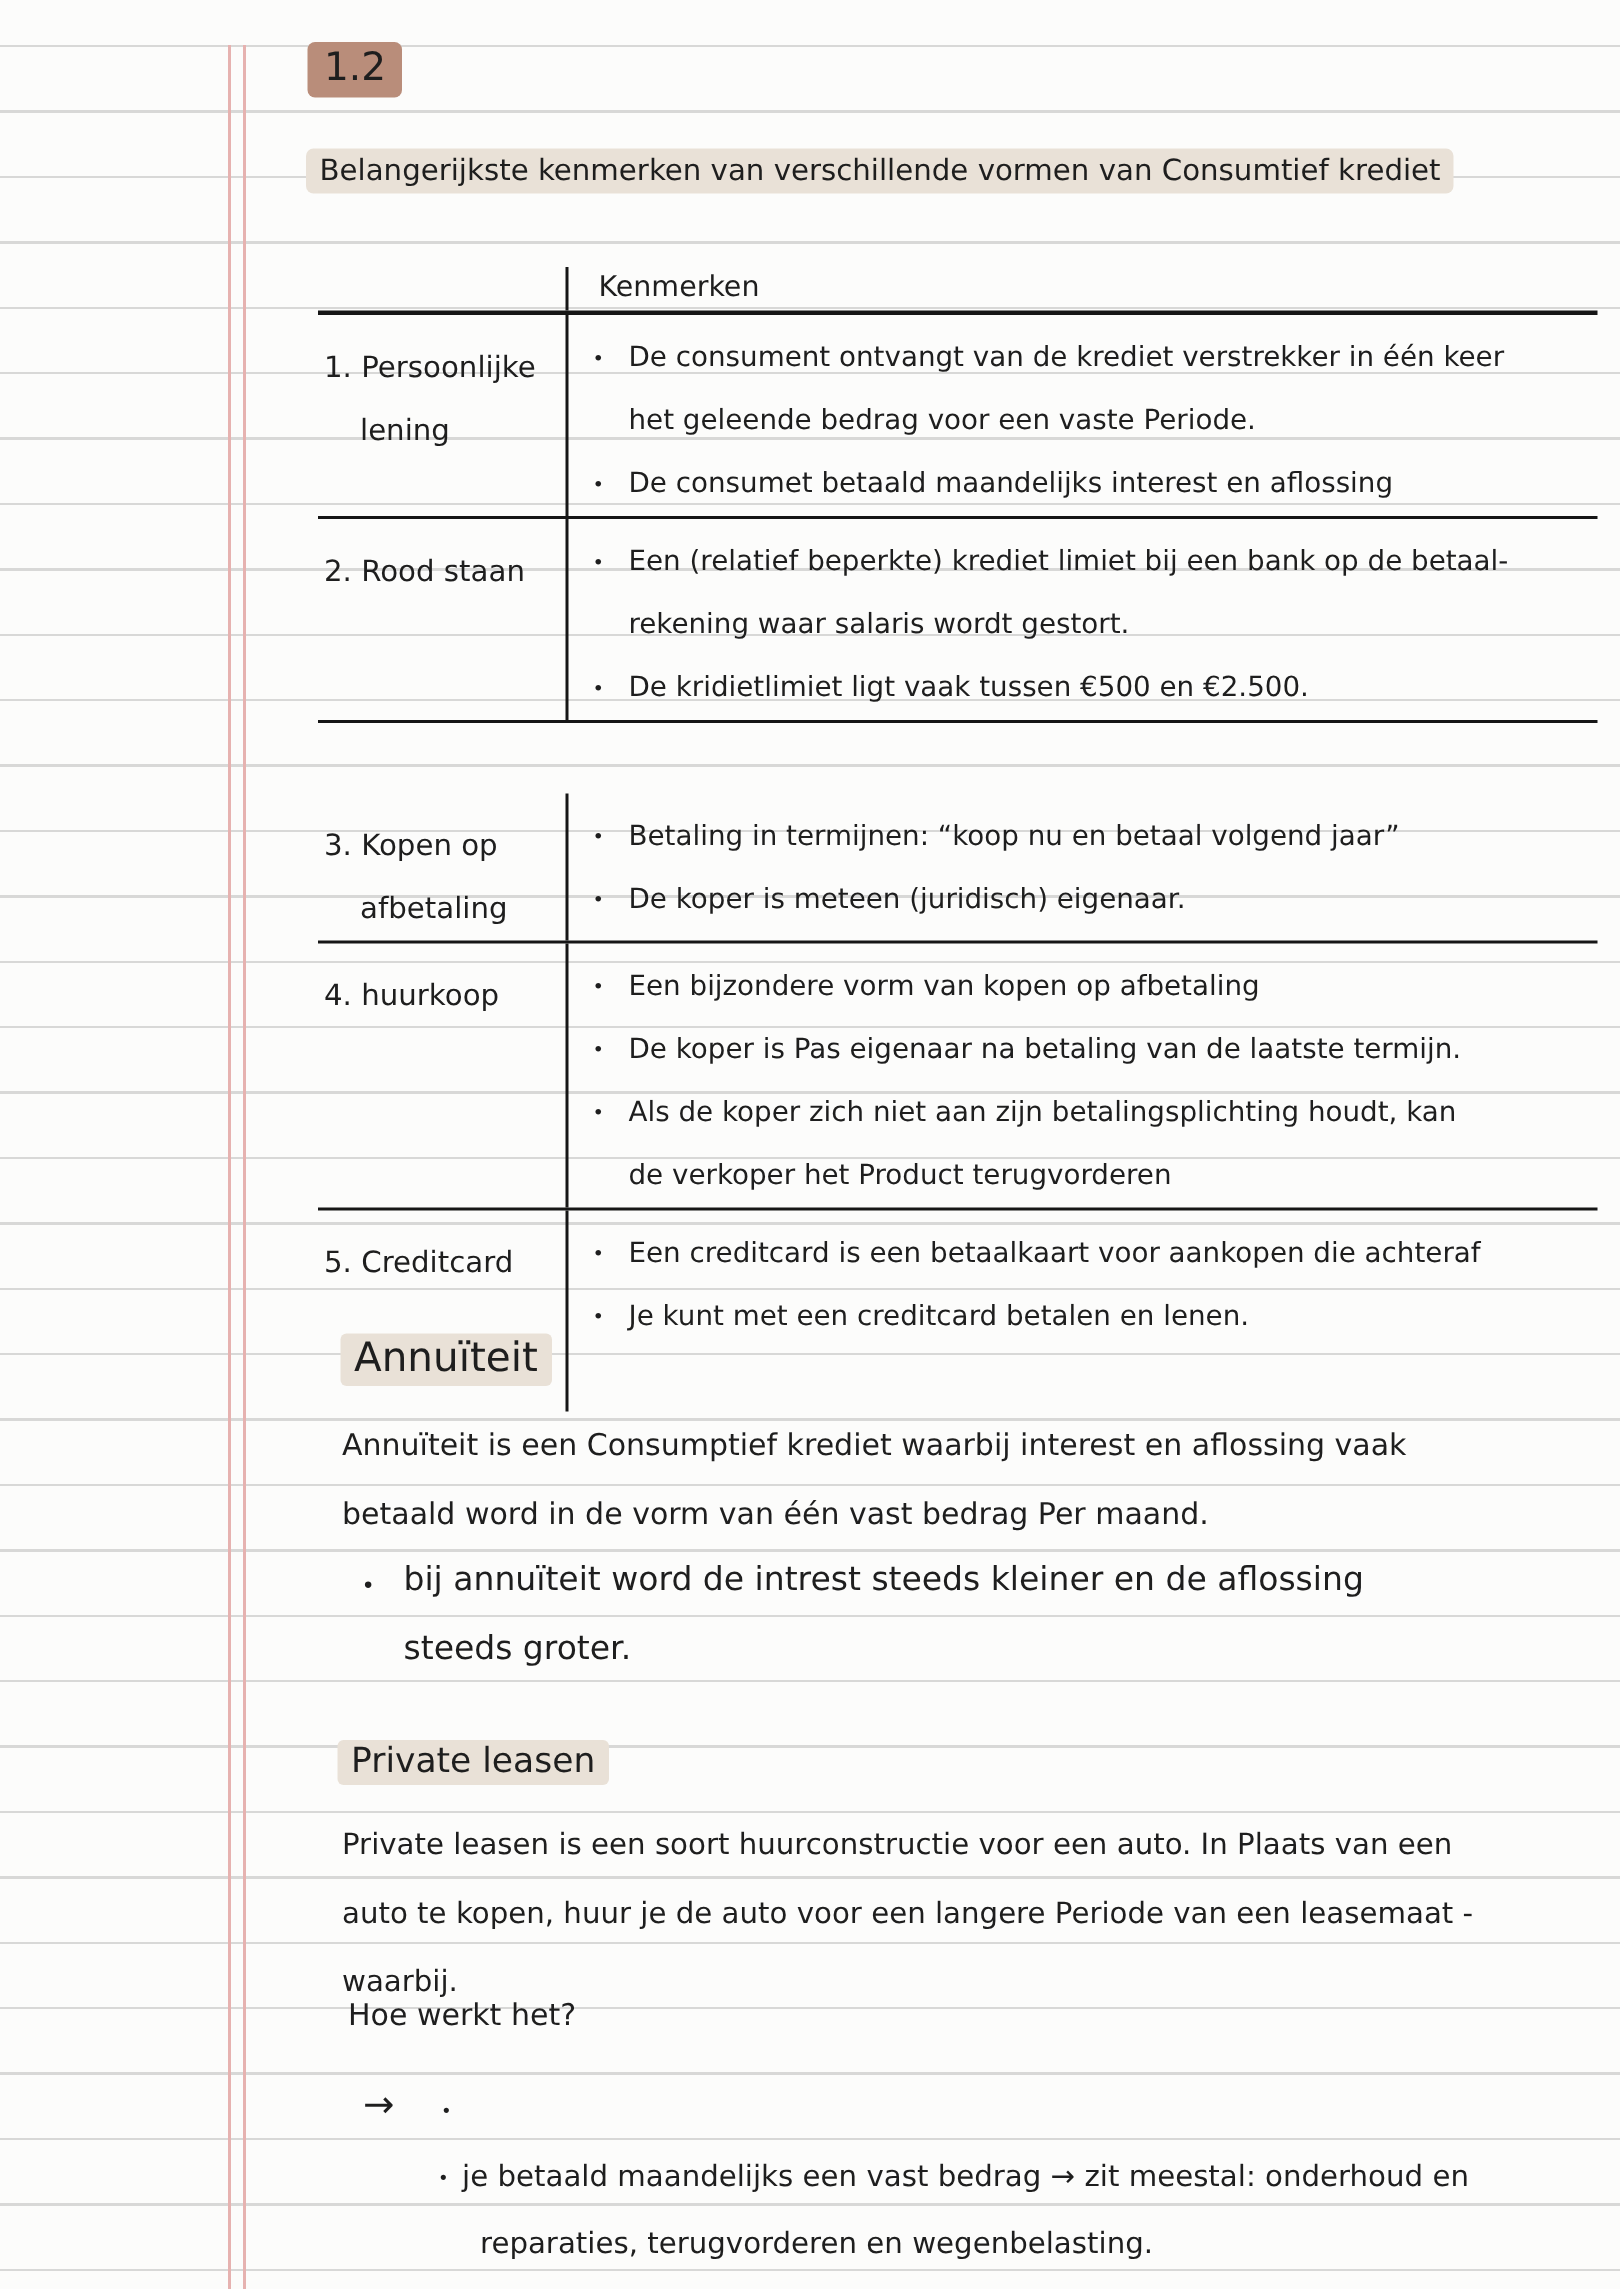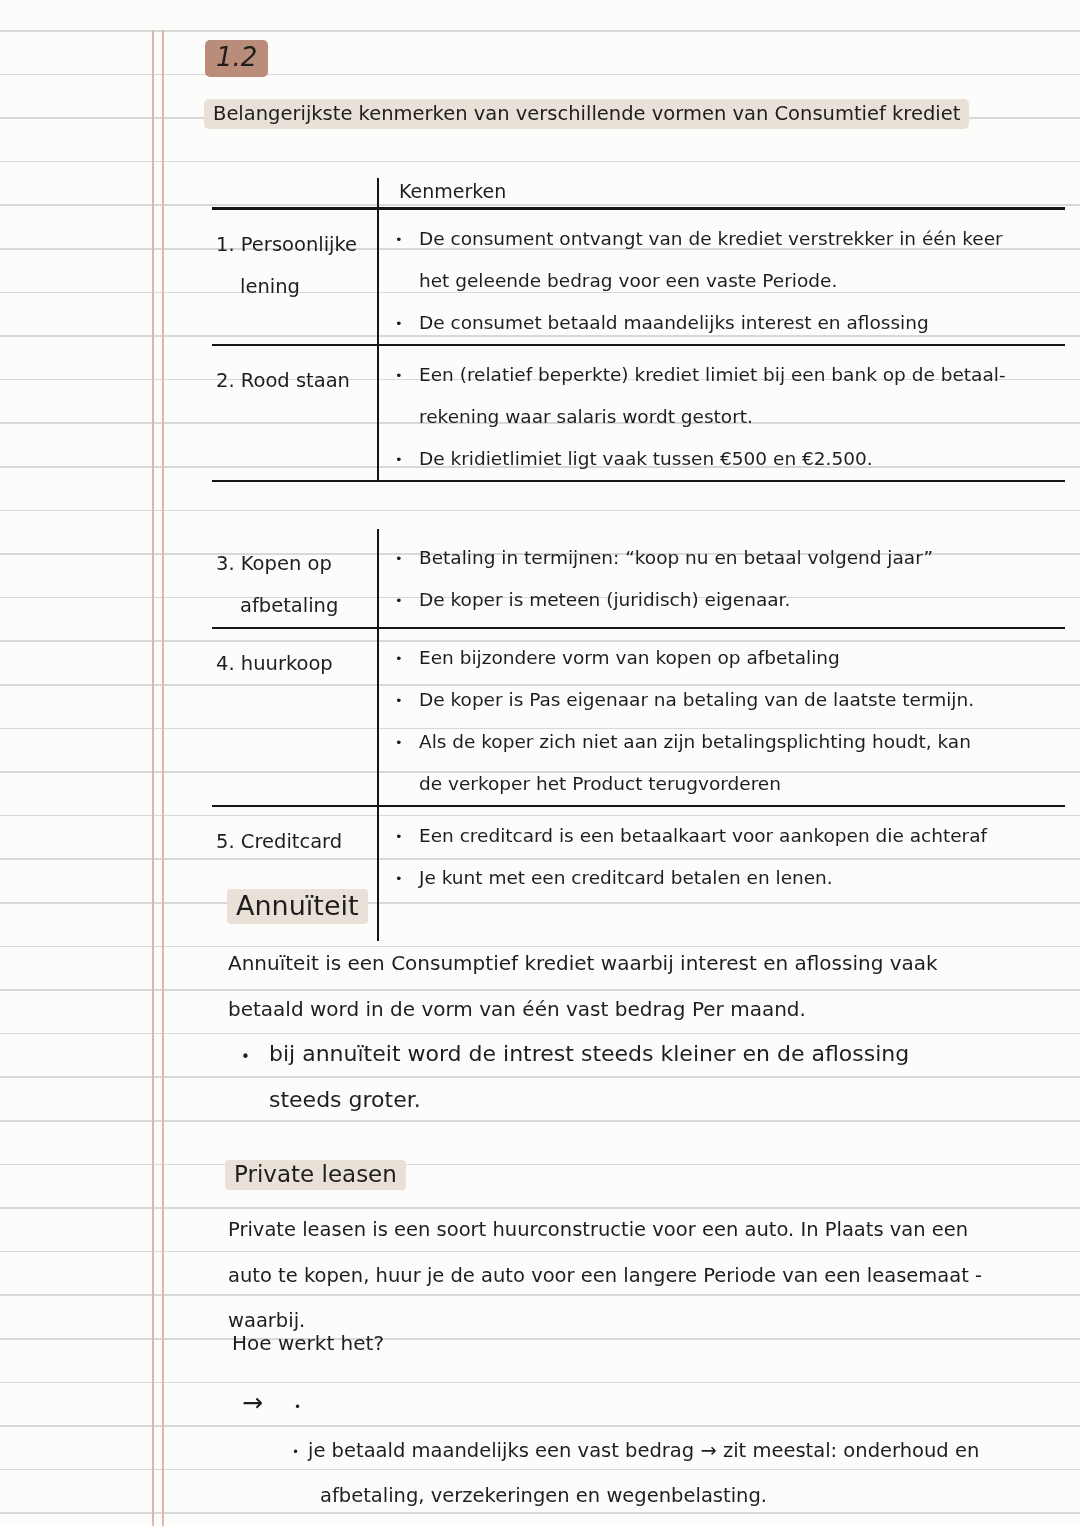--- a/index.html
+++ b/index.html
@@ -20,24 +20,23 @@
     position:absolute; top:30px; bottom:0; width:1.5px;
     background:#e6b2b0;
   }
   .ml-1 { left:152px; }
   .ml-2 { left:162px; }
 
   .chip {
     display:inline-block; border-radius:5px;
   }
   .title-chip {
-    position:absolute; left:205px; top:40px;
+    position:absolute; left:205px; top:28px;
     background:#b98d7a; padding:2px 11px 5px;
     font-size:26px;
-    font-style:italic;
   }
   .subtitle-chip {
     position:absolute; left:204px; top:99px;
     background:#e9e1d7; padding:3px 9px 4px;
     font-size:19.5px; white-space:nowrap;
   }
 
   
   .ktable {
     position:absolute; left:212px; top:134px; width:853px;
@@ -268,17 +267,17 @@
 
   <div class="arrow-item-1">
     <span class="arrow-glyph">→</span>
     <span class="dot">•</span>
   </div>
 
   <div class="arrow-item-2">
     <span class="dot">•</span>
     <span class="bl-lines">
       <span class="tline">je betaald maandelijks een vast bedrag → zit meestal: onderhoud en</span>
-      <span class="tline tline-cont">afbetaling, verzekeringen en wegenbelasting.</span>
+      <span class="tline tline-cont">reparaties, terugvorderen en wegenbelasting.</span>
     </span>
   </div>
 
 </div>
 
 </body></html>

